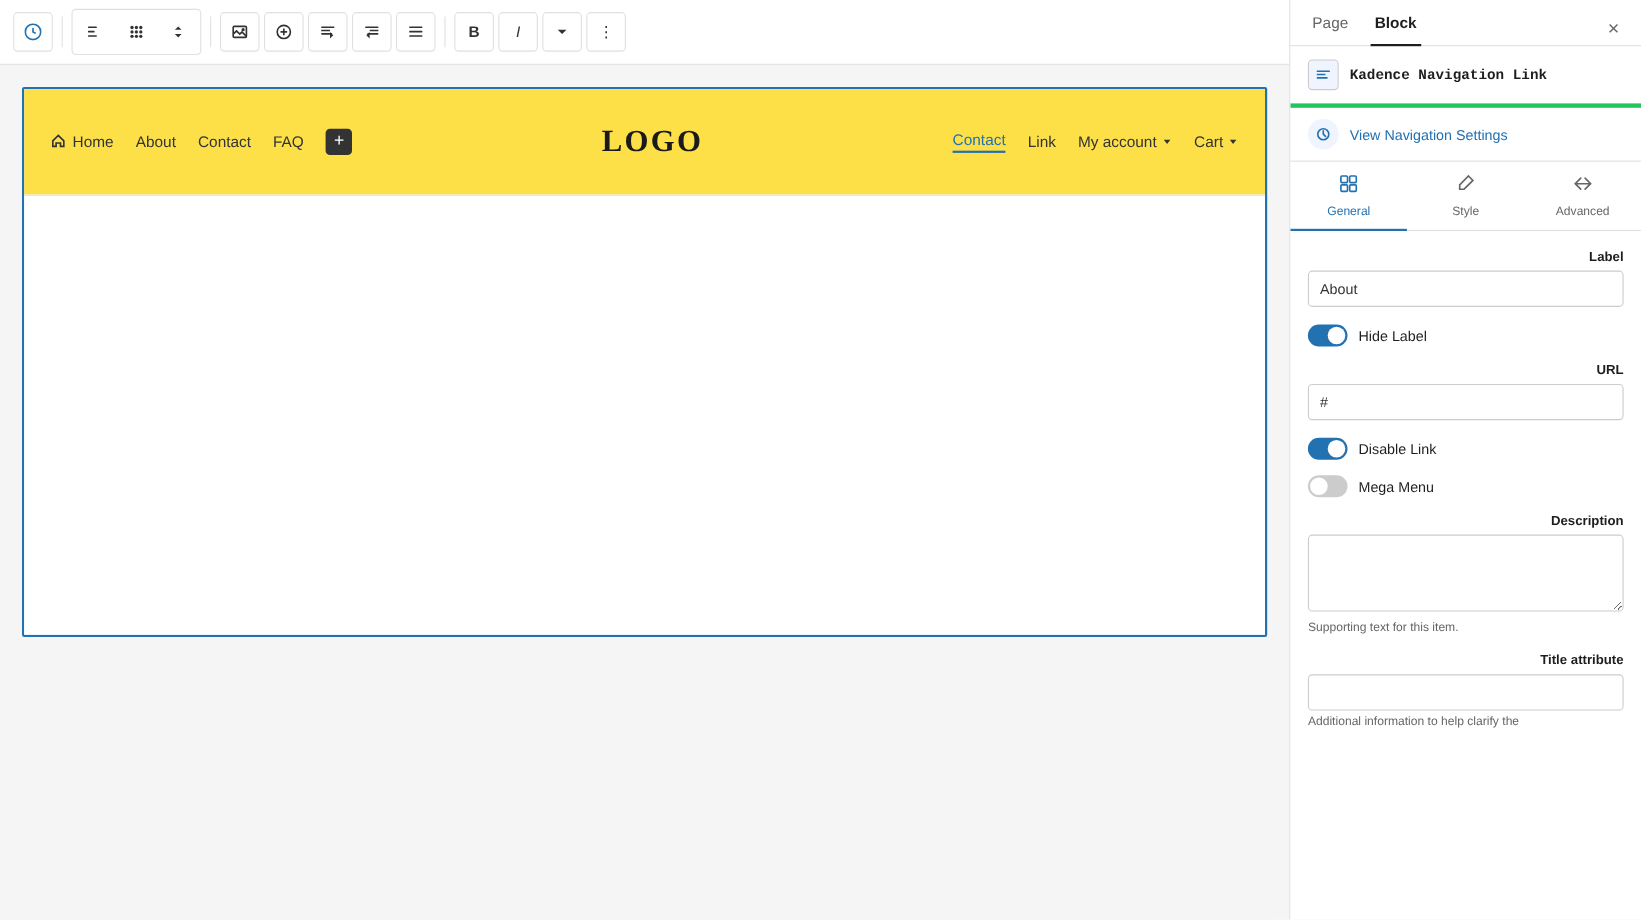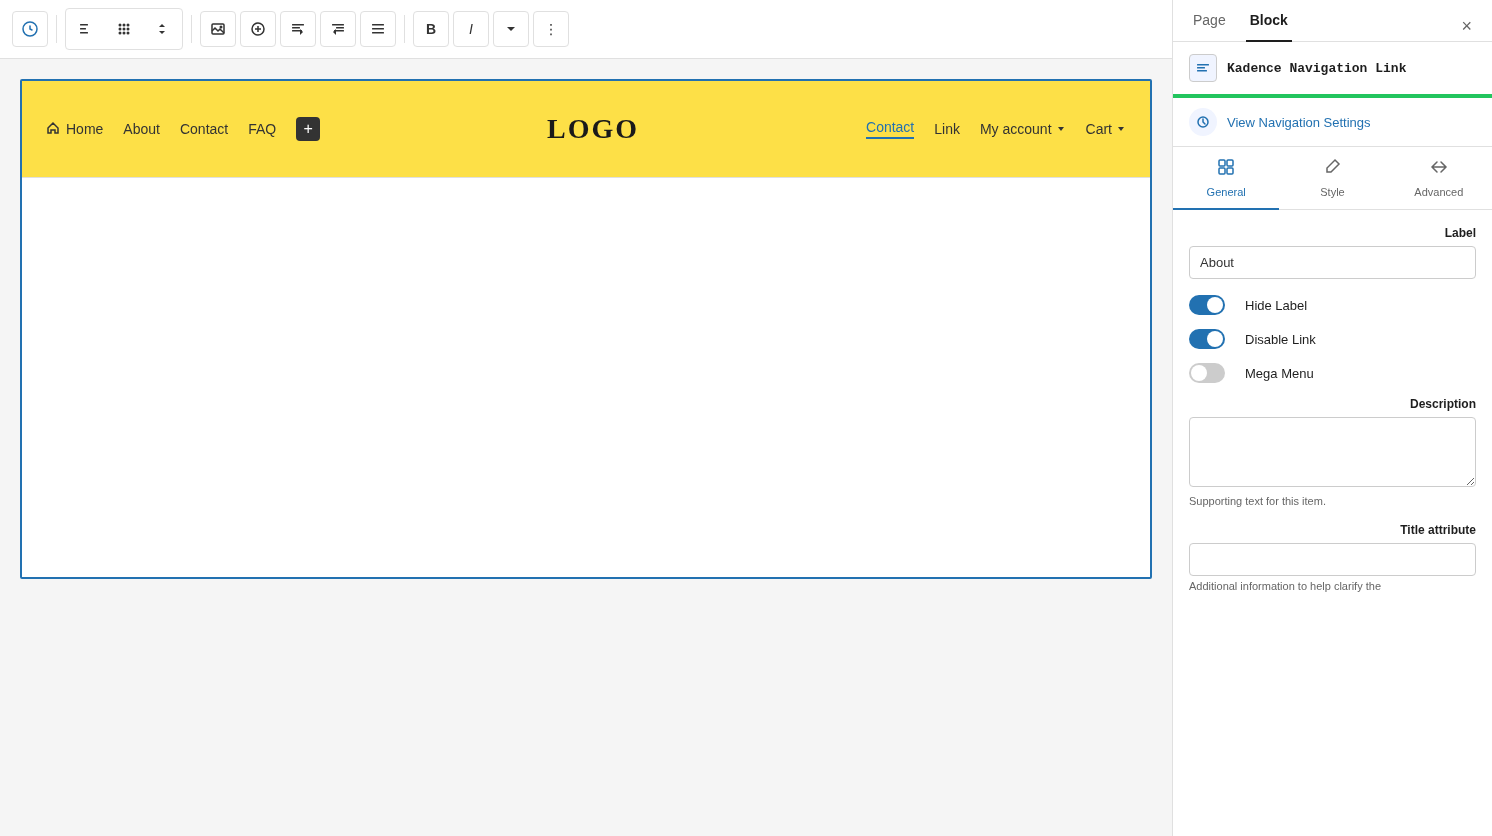--- a/index.html
+++ b/index.html
@@ -278,21 +278,21 @@
     .form-helper {
       font-size: 11px;
       color: #666;
       margin-top: 4px;
     }
 
     
     .toggle-row {
       display: flex;
       align-items: center;
-      gap: 20px;
+      gap: 10px;
       margin-bottom: 14px;
     }
     .toggle {
       width: 36px;
       height: 20px;
       background: #2271b1;
       border-radius: 10px;
       position: relative;
       cursor: pointer;
       flex-shrink: 0;
@@ -543,20 +543,24 @@
     <div class="form-group">
       <label class="form-label">Label</label>
       <input type="text" class="form-input" value="About" style="">
     </div>
 
     <div class="toggle-row">
       <div class="toggle on"></div>
       <span class="toggle-label">Hide Label</span>
     </div>
 
+    <div class="form-group">
+      <label class="form-label">URL</label>
+      <input type="text" class="form-input" value="#" style="">
+    </div>
 
     <div class="toggle-row">
       <div class="toggle on"></div>
       <span class="toggle-label">Disable Link</span>
     </div>
 
     <div class="toggle-row">
       <div class="toggle off"></div>
       <span class="toggle-label">Mega Menu</span>
     </div>

